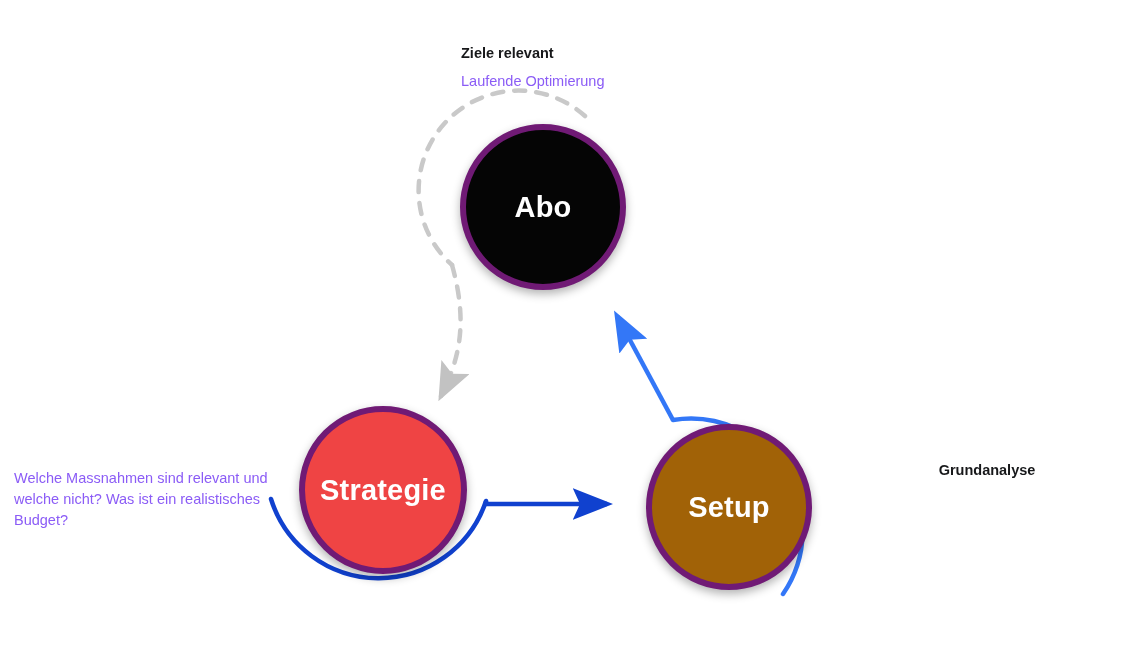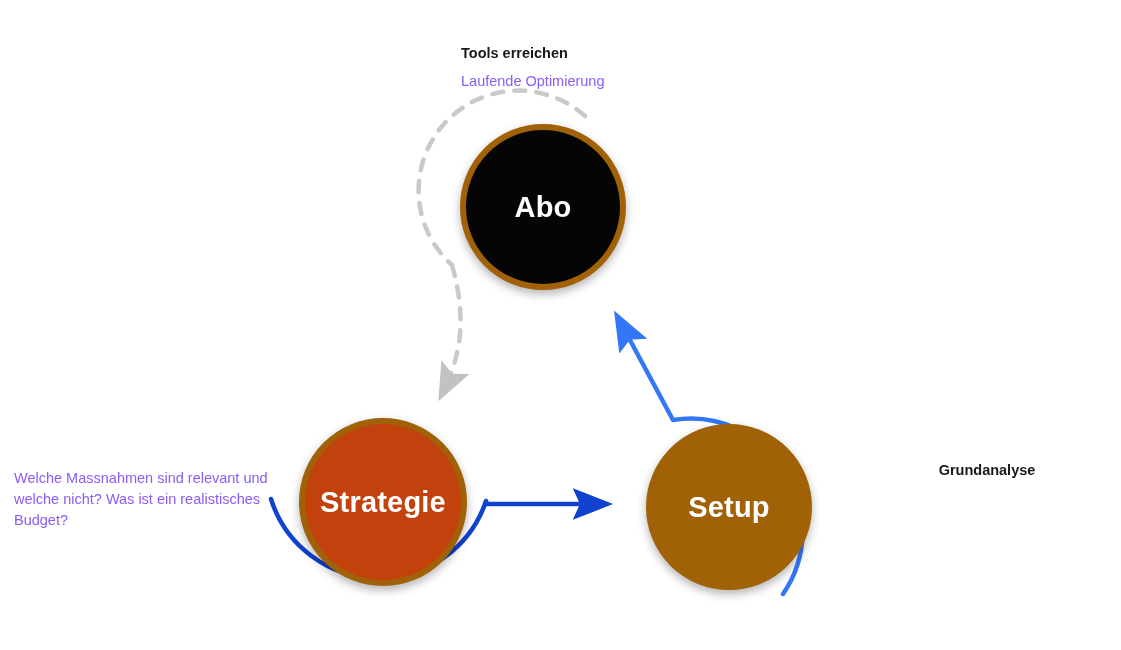--- a/index.html
+++ b/index.html
@@ -26,21 +26,21 @@
   }
 
   
   .node {
     position: absolute;
     border-radius: 50%;
     display: flex;
     align-items: center;
     justify-content: center;
     box-sizing: border-box;
-    border: 6px solid #a16207;
+    border: 6px solid #701a75;
     box-shadow: 0 4px 10px rgba(0,0,0,0.30);
   }
   .node-label {
     font-weight: bold;
     color: #ffffff;
     letter-spacing: 0.2px;
     line-height: 1;
     user-select: none;
   }
 
@@ -49,24 +49,24 @@
     top: 124px;
     width: 166px;
     height: 166px;
     background: #050505;
     z-index: 6;
   }
   #node-abo .node-label { font-size: 29px; }
 
   #node-strategie {
     left: 299px;
-    top: 418px;
+    top: 406px;
     width: 168px;
     height: 168px;
-    background: #c2410c;
+    background: #ef4444;
     z-index: 6;
   }
   #node-strategie .node-label { font-size: 29px; }
 
   #node-setup {
     left: 646px;
     top: 424px;
     width: 166px;
     height: 166px;
     background: #a16207;
@@ -146,21 +146,21 @@
 
 <div class="node" id="node-strategie">
   <span class="node-label">Strategie</span>
 </div>
 
 <div class="node" id="node-setup">
   <span class="node-label">Setup</span>
 </div>
 
 <div class="annotation" id="annotation-abo">
-  <p class="ann-title">Tools erreichen</p>
+  <p class="ann-title">Ziele relevant</p>
   <p class="ann-body">Laufende Optimierung</p>
 </div>
 
 <div class="annotation" id="annotation-strategie">
   <p class="ann-body">Welche Massnahmen sind relevant und welche nicht? Was ist ein realistisches Budget?</p>
 </div>
 
 <div class="annotation" id="annotation-setup">
   <p class="ann-title">Grundanalyse</p>
 </div>

